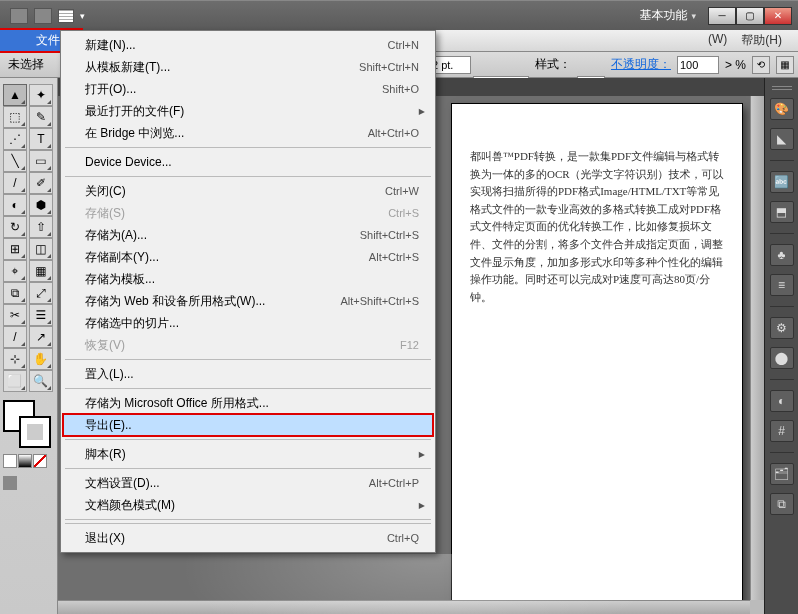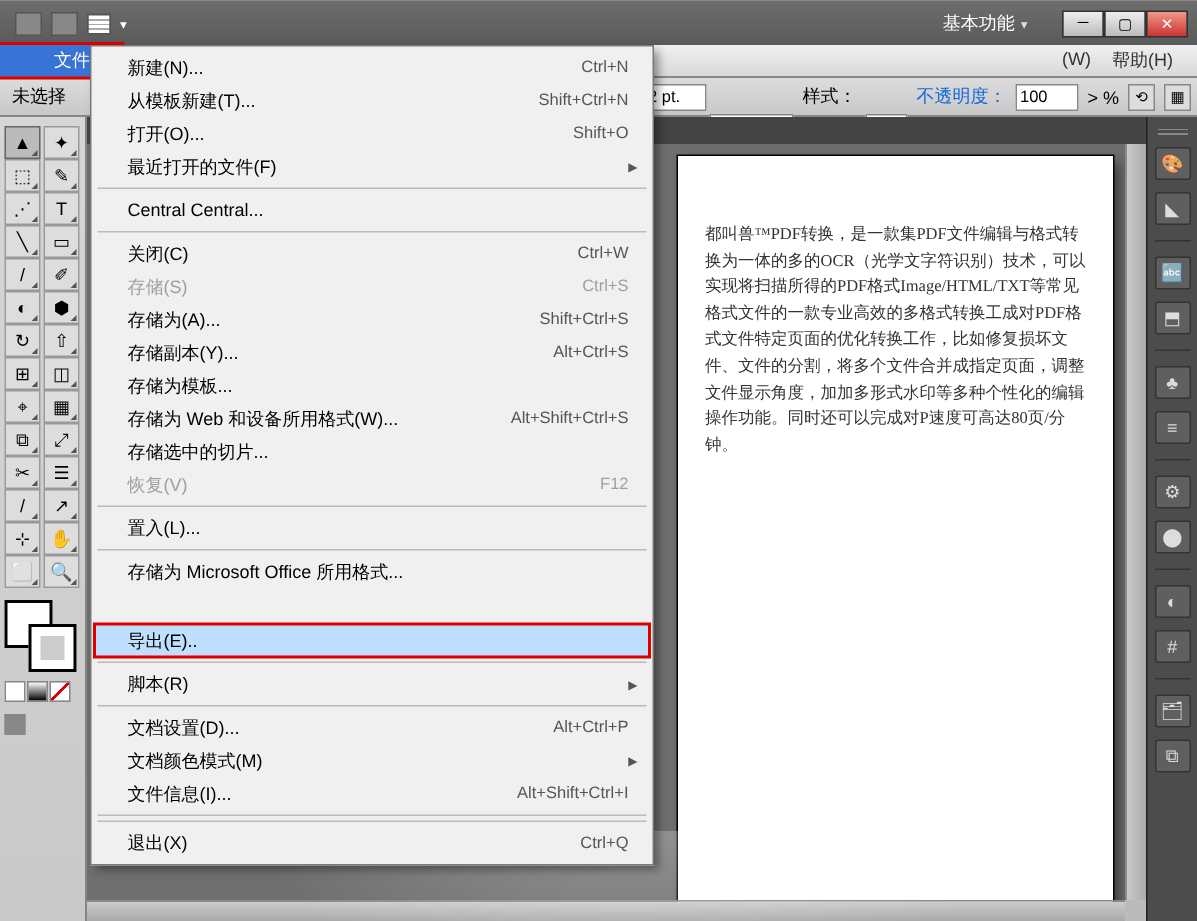--- a/index.html
+++ b/index.html
@@ -1,20 +1,20 @@
 <!DOCTYPE html>
 <html><head>
 <meta charset="utf-8">
 <style>
 * { margin: 0; padding: 0; box-sizing: border-box; font-family: "Microsoft YaHei", SimSun, sans-serif; }
 body { width: 798px; height: 614px; background: #333; overflow: hidden; position: relative; }
 
 
 .titlebar { height: 30px; background: linear-gradient(#6d6d6d,#5a5a5a); display: flex; align-items: center; justify-content: flex-end; padding: 0 6px; gap: 4px; border-top: 1px solid #888; }
-.titlebar .workspace { color: #fff; font-size: 12px; display: flex; align-items: center; gap: 4px; margin-right: 19px; }
+.titlebar .workspace { color: #fff; font-size: 12px; display: flex; align-items: center; gap: 4px; margin-right: 8px; }
 .titlebar .workspace .arrow { font-size: 9px; color: #ddd; }
 .win-btns { display: flex; gap: 0; }
 .win-btn { width: 28px; height: 18px; border: 1px solid #333; background: linear-gradient(#eee,#bbb); display: flex; align-items: center; justify-content: center; font-size: 10px; }
 .win-btn.close { background: linear-gradient(#e98,#c33); color: #fff; }
 .tb-left { display: flex; align-items: center; gap: 6px; margin-right: auto; margin-left: 4px; }
 .tb-icon { width: 18px; height: 16px; background: #888; border: 1px solid #555; }
 .tb-docs { width: 16px; height: 14px; background: repeating-linear-gradient(0deg,#fff 0 2px,#aaa 2px 3px); border: 1px solid #555; }
 .tb-caret { color: #fff; font-size: 9px; }
 
 
@@ -24,21 +24,21 @@
 .menubar .menu-right { margin-left: auto; display: flex; gap: 14px; padding-right: 16px; color: #333; }
 
 
 .optionsbar { height: 26px; background: linear-gradient(#dcdcdc,#c8c8c8); display: flex; align-items: center; font-size: 12px; border-bottom: 1px solid #888; padding: 0 4px; gap: 6px; }
 .optionsbar .noselect { font-size: 12px; padding: 0 4px; }
 .optionsbar .spacer { flex: 1; }
 .optionsbar .field { display: flex; align-items: center; gap: 2px; }
 .optionsbar input[type=text] { width: 42px; height: 18px; font-size: 11px; border: 1px solid #888; padding: 0 2px; background: #fff; }
 .optionsbar .dd { width: 56px; height: 18px; border: 1px solid #888; background: #fff; font-size: 11px; display: flex; align-items: center; padding: 0 3px; margin-top: 41px; }
 .optionsbar .dd.blank { width: 28px; }
-.optionsbar .opacity-label { color: #1166dd; }
+.optionsbar .opacity-label { color: #1166dd; text-decoration: underline; }
 .optionsbar .small-icon { width: 18px; height: 18px; border: 1px solid #888; background: #ddd; display:flex;align-items:center;justify-content:center;font-size:10px;}
 
 
 .workzone { display: flex; height: calc(614px - 30px - 22px - 26px); position: relative; }
 
 
 .toolbox { width: 58px; background: linear-gradient(#d6d6d6,#c9c9c9); border-right: 1px solid #888; display: flex; flex-direction: column; padding: 6px 3px; gap: 2px; }
 .tool-row { display: flex; gap: 2px; }
 .tool { width: 24px; height: 22px; border: 1px solid #999; background: #ddd; display: flex; align-items: center; justify-content: center; font-size: 12px; position: relative;}
 .tool.sel { background: #bbb; border-color: #666; }
@@ -69,21 +69,21 @@
 .scroll-corner { position: absolute; right:0; bottom:0; width:14px;height:14px;background:#bbb;}
 .reflection { position: absolute; left: 60px; right: 50px; bottom: -60px; height: 120px; background: radial-gradient(ellipse at top,rgba(255,255,255,.25),transparent 60%); transform: skewX(-20deg); pointer-events:none;}
 
 
 .dropdown { position: absolute; top: 30px; left: 60px; width: 376px; background: #f0f0f0; border: 1px solid #7a7a7a; box-shadow: 3px 3px 6px rgba(0,0,0,.4); z-index: 50; font-size: 12px; padding: 3px 2px; }
 .dd-item { display: flex; align-items: center; height: 22px; padding: 0 14px 0 22px; position: relative; gap: 32px; }
 .dd-item .label { flex: 1; white-space: nowrap; }
 .dd-item .shortcut { color: #555; font-size: 11px; }
 .dd-item.disabled .label, .dd-item.disabled .shortcut { color: #a0a0a0; }
 .dd-item.submenu::after { content: "▶"; font-size: 8px; color: #555; position: absolute; right: 8px; }
-.dd-item.hl { background: #bfdfff; outline: 2px solid #d00; outline-offset: -1px; margin-top: 24px; }
+.dd-item.hl { background: #bfdfff; outline: 2px solid #d00; outline-offset: -1px; }
 .dd-sep { height: 1px; background: #bbb; margin: 3px 2px; }
 </style>
 </head>
 <body>
 
 <div class="titlebar">
   <div class="tb-left">
     <div class="tb-icon"></div>
     <div class="tb-icon"></div>
     <div class="tb-docs"></div>
@@ -248,23 +248,27 @@
       <span class="label">从模板新建(T)...</span>
       <span class="shortcut">Shift+Ctrl+N</span>
     </div>
     <div class="dd-item">
       <span class="label">打开(O)...</span>
       <span class="shortcut">Shift+O</span>
     </div>
     <div class="dd-item submenu">
       <span class="label">最近打开的文件(F)</span>
     </div>
-    <div class="dd-sep"></div>
-    <div class="dd-item">
-      <span class="label">Central Central...</span>
+    <div class="dd-item">
+      <span class="label">在 Bridge 中浏览...</span>
+      <span class="shortcut">Alt+Ctrl+O</span>
+    </div>
+    <div class="dd-sep"></div>
+    <div class="dd-item">
+      <span class="label">Device Device...</span>
     </div>
     <div class="dd-sep"></div>
     <div class="dd-item">
       <span class="label">关闭(C)</span>
       <span class="shortcut">Ctrl+W</span>
     </div>
     <div class="dd-item disabled">
       <span class="label">存储(S)</span>
       <span class="shortcut">Ctrl+S</span>
     </div>
@@ -306,23 +310,19 @@
       <span class="label">脚本(R)</span>
     </div>
     <div class="dd-sep"></div>
     <div class="dd-item">
       <span class="label">文档设置(D)...</span>
       <span class="shortcut">Alt+Ctrl+P</span>
     </div>
     <div class="dd-item submenu">
       <span class="label">文档颜色模式(M)</span>
     </div>
-    <div class="dd-item">
-      <span class="label">文件信息(I)...</span>
-      <span class="shortcut">Alt+Shift+Ctrl+I</span>
-    </div>
     <div class="dd-sep"></div>
     <div class="dd-sep"></div>
     <div class="dd-item">
       <span class="label">退出(X)</span>
       <span class="shortcut">Ctrl+Q</span>
     </div>
   </div>
 
 </body></html>

